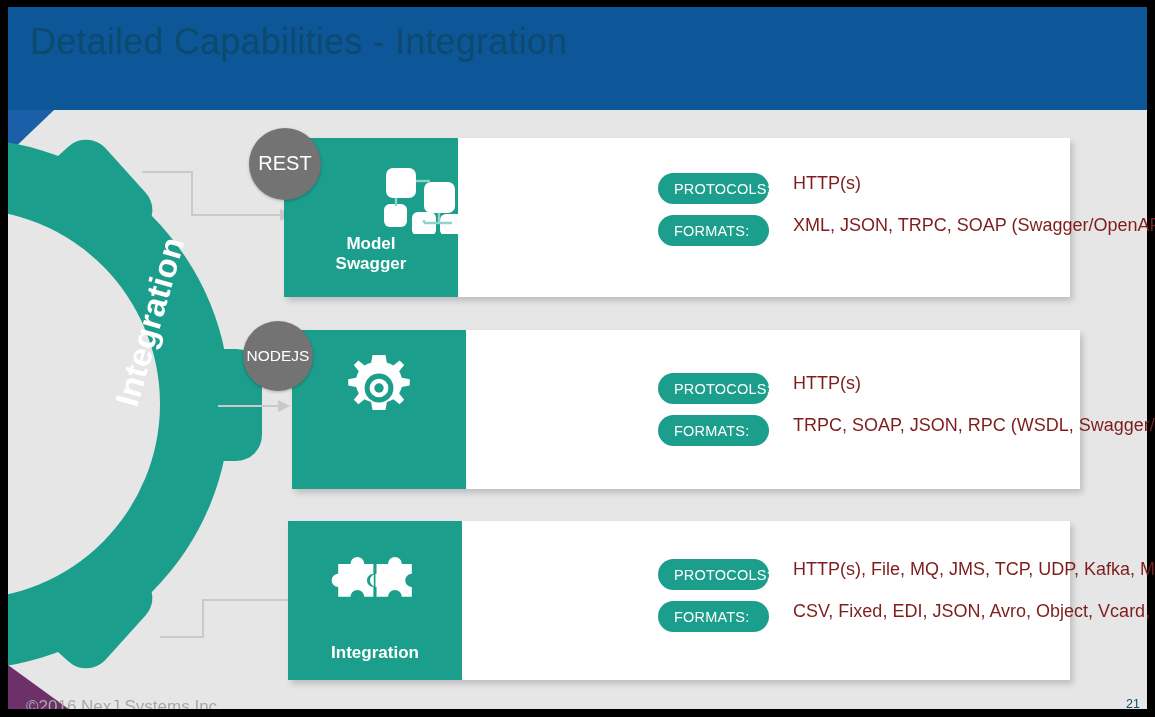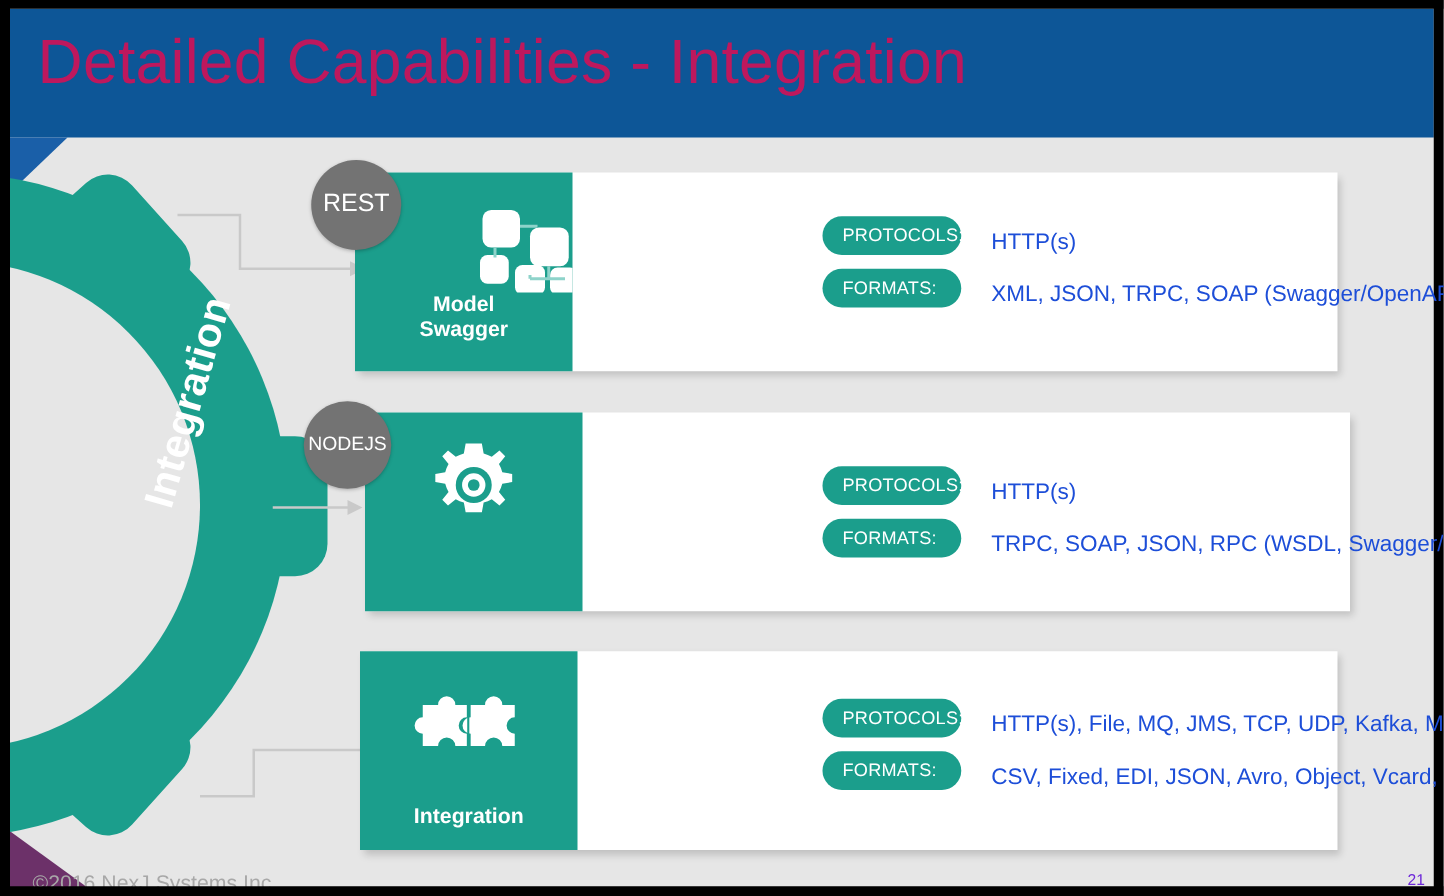--- a/index.html
+++ b/index.html
@@ -15,22 +15,22 @@
     background:#e6e6e6;
     overflow:hidden;
   }
   
   #header-band{
     position:absolute;left:8px;top:7px;width:1139px;height:103px;
     background:#0d5697;
   }
   #title{
     position:absolute;left:30px;top:24px;
-    font-size:50px;line-height:1;
-    color:#be185d;font-weight:400;
+    font-size:36px;line-height:1;
+    color:#0c4a6e;font-weight:400;
     letter-spacing:.2px;
     white-space:nowrap;
   }
   
   #ring-wrap{
     position:absolute;left:0;top:104px;width:330px;height:600px;
     overflow:hidden;pointer-events:none;
   }
   .ring-svg{position:absolute;left:0;top:0;}
   #blue-corner{
@@ -94,48 +94,48 @@
     font-weight:700;
     font-size:17px;
     line-height:1.15;
     color:#ffffff;
   }
   .card-body{
     flex:1 1 auto;position:relative;
   }
   .row{
     position:absolute;
-    display:flex;align-items:flex-end;
+    display:flex;align-items:flex-start;
   }
   .pill{
     background:#1b9e8c;
     color:#ffffff;
     border-radius:16px;
     height:31px;
     display:flex;align-items:center;
     padding:0 16px;
     font-size:14.5px;
     letter-spacing:.2px;
     box-sizing:border-box;
     white-space:nowrap;
   }
   .rowval{
-    color:#1d4ed8;
+    color:#7f1d1d;
     font-size:18px;
     white-space:nowrap;
   }
   
   #footer-copy{
     position:absolute;left:26px;top:697px;
     font-size:17px;color:#a8a8a8;
     white-space:nowrap;
   }
   #footer-page{
     position:absolute;left:1126px;top:697px;
-    font-size:12.5px;color:#6d28d9;
+    font-size:12.5px;color:#0c4a6e;
   }
   #bottom-black{
     position:absolute;left:0;top:709px;width:1155px;height:8px;background:#000;
   }
   #left-black{position:absolute;left:0;top:0;width:8px;height:717px;background:#000;}
   #top-black{position:absolute;left:0;top:0;width:1155px;height:7px;background:#000;}
   #right-black{position:absolute;left:1147px;top:0;width:8px;height:717px;background:#000;}
 </style>
 </head>
 <body>

